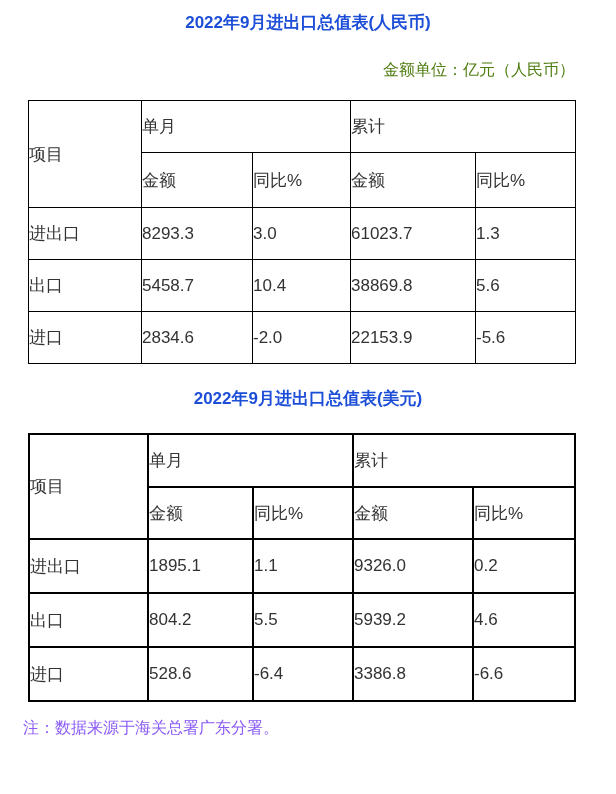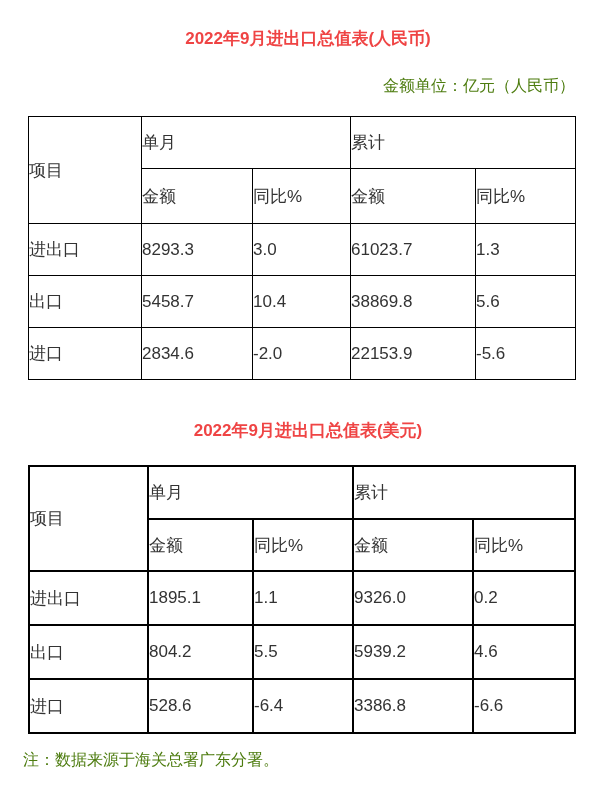--- a/index.html
+++ b/index.html
@@ -14,26 +14,26 @@
     -webkit-font-smoothing: antialiased;
   }
   .page {
     width: 616px;
     height: 794px;
     background: #ffffff;
     overflow: hidden;
     box-sizing: border-box;
   }
   .doc-title {
-    margin: 16px;
+    margin: 0;
     padding-top: 12px;
     text-align: center;
     font-size: 17px;
     font-weight: bold;
-    color: #ef4444;
+    color: #1d4ed8;
     line-height: 22px;
   }
   .unit-line {
     width: 547px;
     margin: 26px 0 0 28px;
     text-align: right;
     font-size: 16px;
     color: #4d7c0f;
     line-height: 20px;
   }
@@ -58,21 +58,21 @@
   .t1 .hrow1 { height: 52px; }
   .t1 .hrow2 { height: 55px; }
   .t1 .drow  { height: 52px; }
   .t2 .hrow1 { height: 53px; }
   .t2 .hrow2 { height: 52px; }
   .t2 .drow  { height: 54px; }
   .sec2-title { padding-top: 24px; }
   .note {
     margin: 16px 16px 0 23px;
     font-size: 16px;
-    color: #4d7c0f;
+    color: #8b5cf6;
     line-height: 20px;
   }
 </style>
 </head>
 <body>
 
 <div class="page">
 
   <h1 class="doc-title">2022年9月进出口总值表(人民币)</h1>
 

